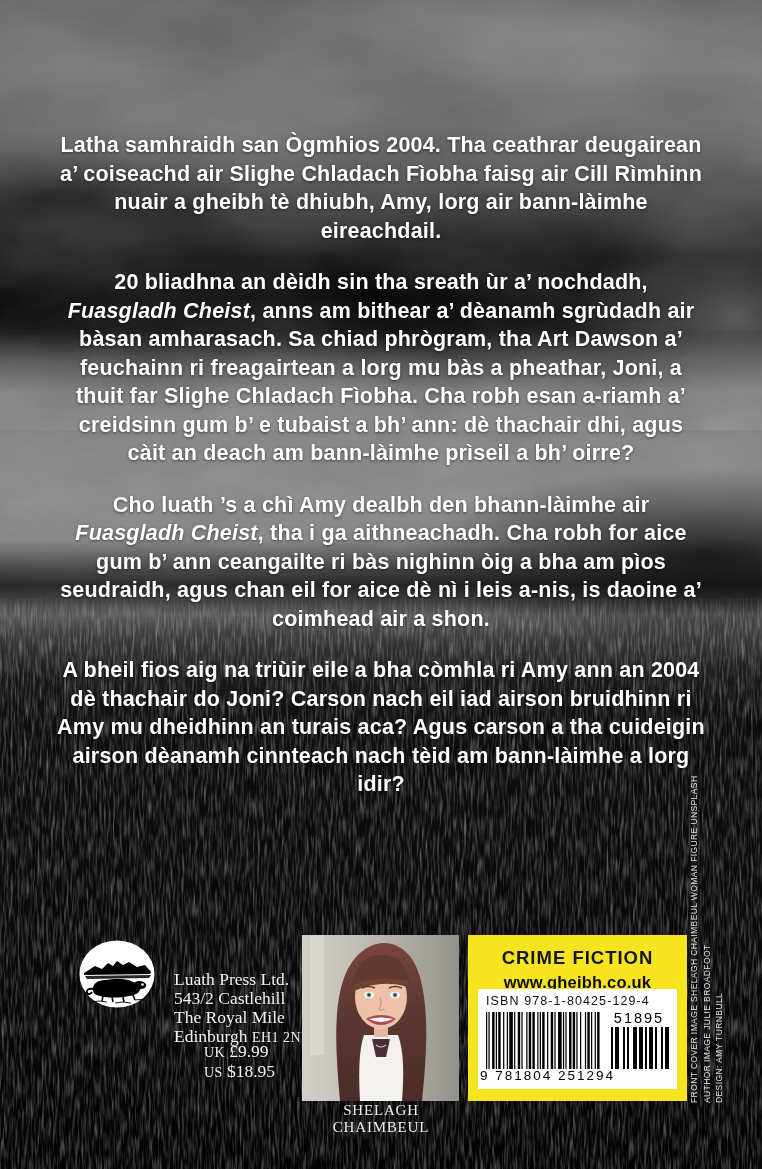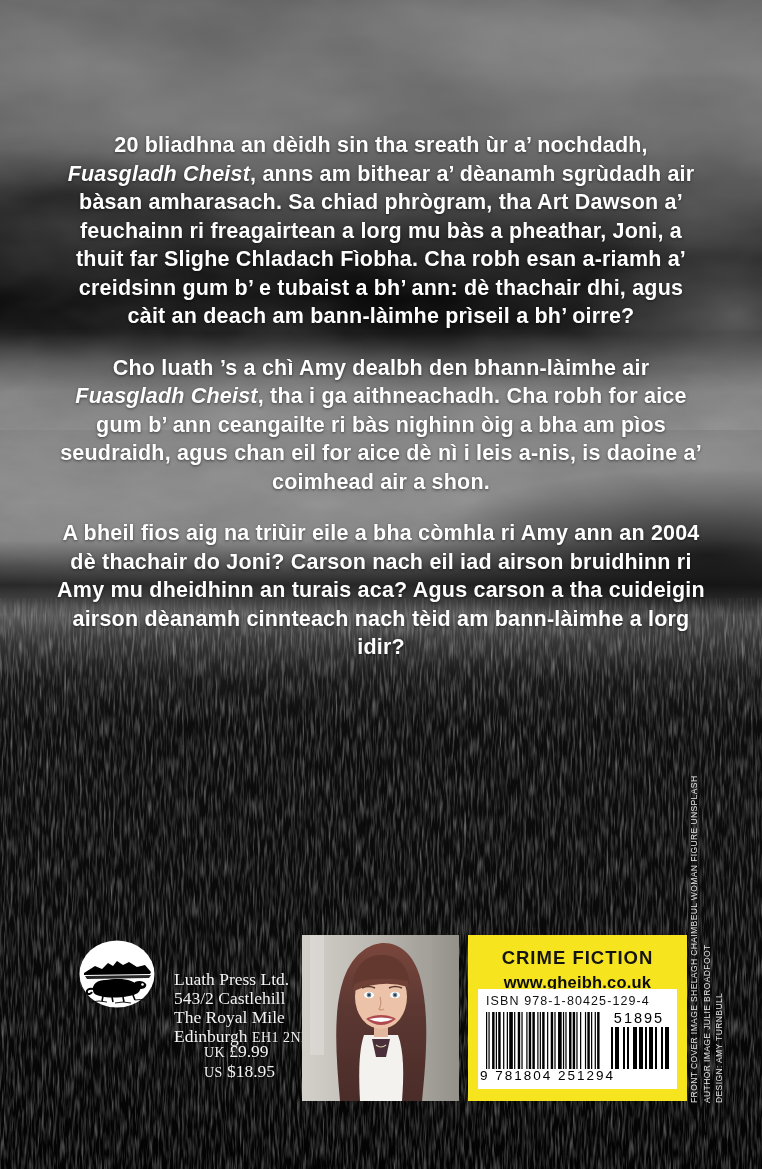--- a/index.html
+++ b/index.html
@@ -77,20 +77,21 @@
       <feColorMatrix type="matrix" values="0 0 0 0 0.62  0 0 0 0 0.62  0 0 0 0 0.62  1 1 1 0 -1.35"></feColorMatrix>
       </filter>
     <rect width="762" height="571" filter="url(#f-grass)"></rect>
   </svg>
   <div class="horizon"></div>
 
   <div class="content">
 
 
     <div class="synopsis">
+        <p><span>Latha samhraidh san Ògmhios 2004. Tha ceathrar deugairean a’ coiseachd air Slighe Chladach Fìobha faisg air Cill Rìmhinn nuair a gheibh tè dhiubh, Amy, lorg air bann-làimhe eireachdail.</span></p>
         <p><span>20 bliadhna an dèidh sin tha sreath ùr a’ nochdadh, </span><em>Fuasgladh Cheist</em><span>, anns am bithear a’ dèanamh sgrùdadh air bàsan amharasach. Sa chiad phrògram, tha Art Dawson a’ feuchainn ri freagairtean a lorg mu bàs a pheathar, Joni, a thuit far Slighe Chladach Fìobha. Cha robh esan a-riamh a’ creidsinn gum b’ e tubaist a bh’ ann: dè thachair dhi, agus càit an deach am bann-làimhe prìseil a bh’ oirre?</span></p>
         <p><span>Cho luath ’s a chì Amy dealbh den bhann-làimhe air </span><em>Fuasgladh Cheist</em><span>, tha i ga aithneachadh. Cha robh for aice gum b’ ann ceangailte ri bàs nighinn òig a bha am pìos seudraidh, agus chan eil for aice dè nì i leis a-nis, is daoine a’ coimhead air a shon.</span></p>
         <p><span>A bheil fios aig na triùir eile a bha còmhla ri Amy ann an 2004 dè thachair do Joni? Carson nach eil iad airson bruidhinn ri Amy mu dheidhinn an turais aca? Agus carson a tha cuideigin airson dèanamh cinnteach nach tèid am bann-làimhe a lorg idir?</span></p>
       </div>
 
     <svg class="logo" width="76" height="68" viewBox="0 0 76 68">
       <ellipse cx="38" cy="34" rx="37.5" ry="33.5" fill="#fff"></ellipse>
       <path d="M5 33 L16 26 L23 29 L29 23 L34 26 L38 21 L44 25 L50 22 L58 27 L66 25 L72 32 L71 34 L5 35 Z" fill="#000"></path>
       <path d="M6 36 L72 35 L70 38 L8 39 Z" fill="#000" opacity=".85"></path>
       <path d="M14 50 C13 44 19 40 26 40 C33 39 45 38 52 41 C57 43 60 45 61 48 C62 52 57 55 50 56 C40 58 28 58 21 56 C16 55 14 53 14 50 Z" fill="#000"></path>
@@ -141,20 +142,21 @@
       <circle cx="67" cy="60" r="2.4" fill="#6b89a0"></circle>
       <circle cx="93" cy="60" r="2.4" fill="#6b89a0"></circle>
       <circle cx="67" cy="60" r="1" fill="#222"></circle>
       <circle cx="93" cy="60" r="1" fill="#222"></circle>
       <path d="M60 53 Q67 50 73 53 M87 53 Q93 50 100 53" stroke="#5a3a30" stroke-width="1.6" fill="none"></path>
       <path d="M78 62 Q80 70 77 74 Q79 76 82 74" stroke="#c99a7f" stroke-width="1.4" fill="none"></path>
       <path d="M64 84 Q79 96 94 84 Q88 80 79 80 Q70 80 64 84 Z" fill="#b04a50"></path>
       <path d="M67 84 Q79 90 91 84 Q79 81 67 84 Z" fill="#fff"></path>
       <path d="M74 110 Q79 114 84 110" stroke="#d8cfa0" stroke-width="1.2" fill="none"></path>
     </svg>
+    <div class="caption">SHELAGH CHAIMBEUL</div>
 
     <div class="genre-box">
       <div class="genre">CRIME FICTION</div>
       <div class="website">www.gheibh.co.uk</div>
       <div class="isbn-box">
         <div class="isbn-line">ISBN 978-1-80425-129-4</div>
         <svg class="barcode-main" id="main-barcode" width="116" height="57">
             <rect x="0.00" y="0" width="1.22" height="57" fill="#000"></rect>
             <rect x="2.44" y="0" width="1.22" height="57" fill="#000"></rect>
             <rect x="6.11" y="0" width="2.44" height="57" fill="#000"></rect>

